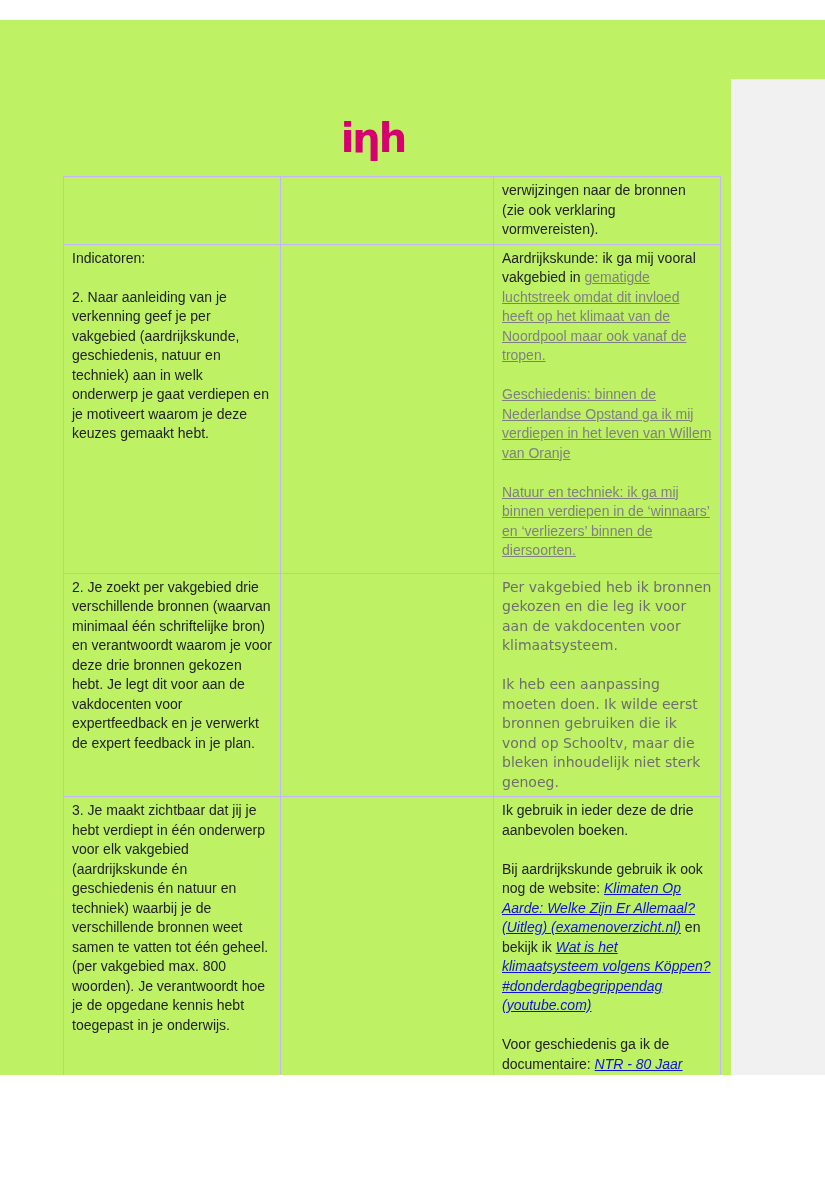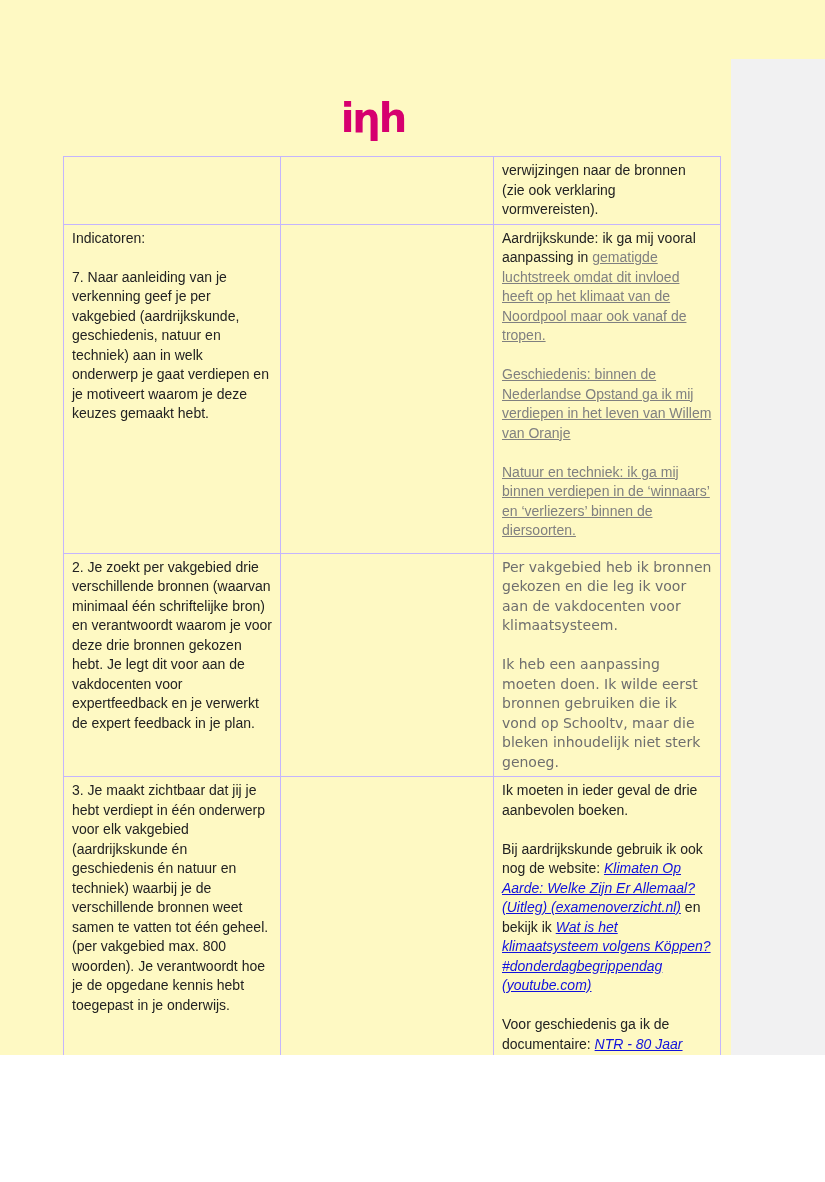--- a/index.html
+++ b/index.html
@@ -1,19 +1,19 @@
 <!DOCTYPE html>
 <html><head>
 <meta charset="utf-8">
 <style>
   * { margin:0; padding:0; box-sizing:border-box; }
   body { background:#ffffff; font-family:"Liberation Sans", sans-serif; }
   .screen{
     position:relative; width:825px; height:1055px;
-    background:#fef9c3; overflow:hidden; color:#222222;
+    background:#bef264; overflow:hidden; color:#222222;margin-top:20px;
   }
   .side-panel{
     position:absolute; left:731px; top:59px; width:94px; height:1101px;
     background:#f1f1f2;
   }
   .logo{
     position:absolute; left:63px; top:94px; width:620px;
     text-align:center;
     font-family:"DejaVu Sans", sans-serif;
     font-size:40px; font-weight:800; letter-spacing:-2px;
@@ -65,26 +65,26 @@
         <tr class="r1">
       <td></td>
       <td></td>
       <td>
         <p>verwijzingen naar de bronnen (zie ook verklaring vormvereisten).</p>
       </td>
     </tr>
     <tr class="r2">
       <td>
         <p>Indicatoren:</p>
-        <p>7. Naar aanleiding van je verkenning geef je per vakgebied (aardrijkskunde, geschiedenis, natuur en techniek) aan in welk onderwerp je gaat verdiepen en je motiveert waarom je deze keuzes gemaakt hebt.</p>
+        <p>2. Naar aanleiding van je verkenning geef je per vakgebied (aardrijkskunde, geschiedenis, natuur en techniek) aan in welk onderwerp je gaat verdiepen en je motiveert waarom je deze keuzes gemaakt hebt.</p>
       </td>
       <td></td>
       <td>
         <p>
-          <span>Aardrijkskunde: ik ga mij vooral aanpassing in </span><span class="gray">gematigde luchtstreek omdat dit invloed heeft op het klimaat van de Noordpool maar ook vanaf de tropen.</span>
+          <span>Aardrijkskunde: ik ga mij vooral vakgebied in </span><span class="gray">gematigde luchtstreek omdat dit invloed heeft op het klimaat van de Noordpool maar ook vanaf de tropen.</span>
         </p>
         <p class="gray">Geschiedenis: binnen de Nederlandse Opstand ga ik mij verdiepen in het leven van Willem van Oranje</p>
         <p class="gray">Natuur en techniek: ik ga mij binnen verdiepen in de ‘winnaars’ en ‘verliezers’ binnen de diersoorten.</p>
       </td>
     </tr>
     <tr class="r3">
       <td>
         <p>2. Je zoekt per vakgebied drie verschillende bronnen (waarvan minimaal één schriftelijke bron) en verantwoordt waarom je voor deze drie bronnen gekozen hebt. Je legt dit voor aan de vakdocenten voor expertfeedback en je verwerkt de expert feedback in je plan.</p>
       </td>
       <td></td>
@@ -92,21 +92,21 @@
         <p>Per vakgebied heb ik bronnen gekozen en die leg ik voor aan de vakdocenten voor klimaatsysteem.</p>
         <p>Ik heb een aanpassing moeten doen. Ik wilde eerst bronnen gebruiken die ik vond op Schooltv, maar die bleken inhoudelijk niet sterk genoeg.</p>
       </td>
     </tr>
     <tr class="r4">
       <td>
         <p>3. Je maakt zichtbaar dat jij je hebt verdiept in één onderwerp voor elk vakgebied (aardrijkskunde én geschiedenis én natuur en techniek) waarbij je de verschillende bronnen weet samen te vatten tot één geheel. (per vakgebied max. 800 woorden). Je verantwoordt hoe je de opgedane kennis hebt toegepast in je onderwijs.</p>
       </td>
       <td></td>
       <td>
-        <p>Ik moeten in ieder geval de drie aanbevolen boeken.</p>
+        <p>Ik gebruik in ieder deze de drie aanbevolen boeken.</p>
         <p>
           <span>Bij aardrijkskunde gebruik ik ook nog de website: </span><a class="link">Klimaten Op Aarde: Welke Zijn Er Allemaal? (Uitleg) (examenoverzicht.nl)</a><span> en bekijk ik </span><a class="link">Wat is het klimaatsysteem volgens Köppen? #donderdagbegrippendag (youtube.com)</a>
         </p>
         <p>
           <span>Voor geschiedenis ga ik de documentaire: </span><a class="link">NTR - 80 Jaar</a>
         </p>
       </td>
     </tr>
   </tbody>
     </table>

